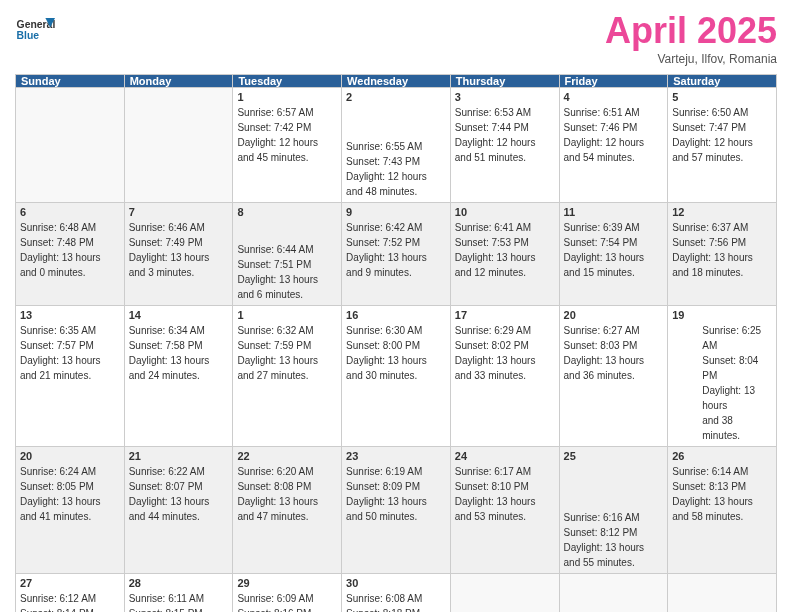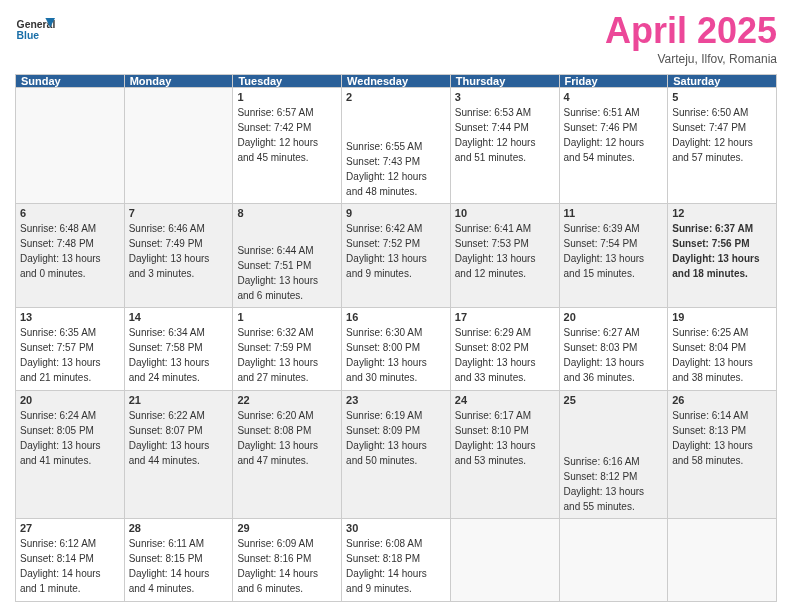--- a/index.html
+++ b/index.html
@@ -196,21 +196,21 @@
           </td>
           <td>
             <span class="day-num">11</span>
             <div class="day-detail" style="white-space: pre-line;">Sunrise: 6:39 AM
 Sunset: 7:54 PM
 Daylight: 13 hours
 and 15 minutes.</div>
           </td>
           <td>
             <span class="day-num">12</span>
-            <div class="day-detail" style="white-space: pre-line; font-weight: bold;">Sunrise: 6:37 AM
+            <div class="day-detail" style="white-space: pre-line;">Sunrise: 6:37 AM
 Sunset: 7:56 PM
 Daylight: 13 hours
 and 18 minutes.</div>
           </td>
         </tr>
         <tr class="row-white">
           <td>
             <span class="day-num">13</span>
             <div class="day-detail" style="white-space: pre-line;">Sunrise: 6:35 AM
 Sunset: 7:57 PM
@@ -247,21 +247,21 @@
           </td>
           <td>
             <span class="day-num">20</span>
             <div class="day-detail" style="white-space: pre-line;">Sunrise: 6:27 AM
 Sunset: 8:03 PM
 Daylight: 13 hours
 and 36 minutes.</div>
           </td>
           <td>
             <span class="day-num">19</span>
-            <div class="day-detail" style="white-space: pre-line;">Sunrise: 6:25 AM
+            <div class="day-detail" style="white-space: pre-line; margin-left: 30px;">Sunrise: 6:25 AM
 Sunset: 8:04 PM
 Daylight: 13 hours
 and 38 minutes.</div>
           </td>
         </tr>
         <tr class="row-shaded">
           <td>
             <span class="day-num">20</span>
             <div class="day-detail" style="white-space: pre-line;">Sunrise: 6:24 AM
 Sunset: 8:05 PM

